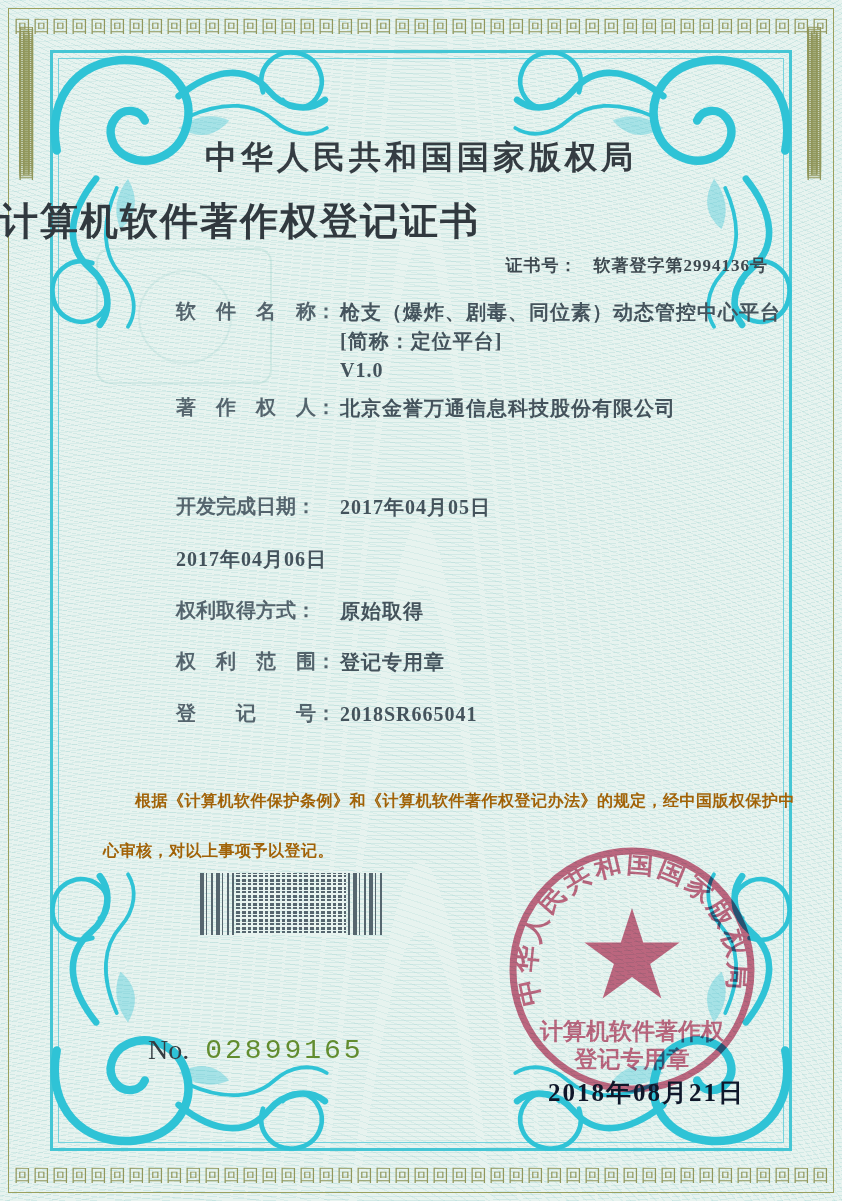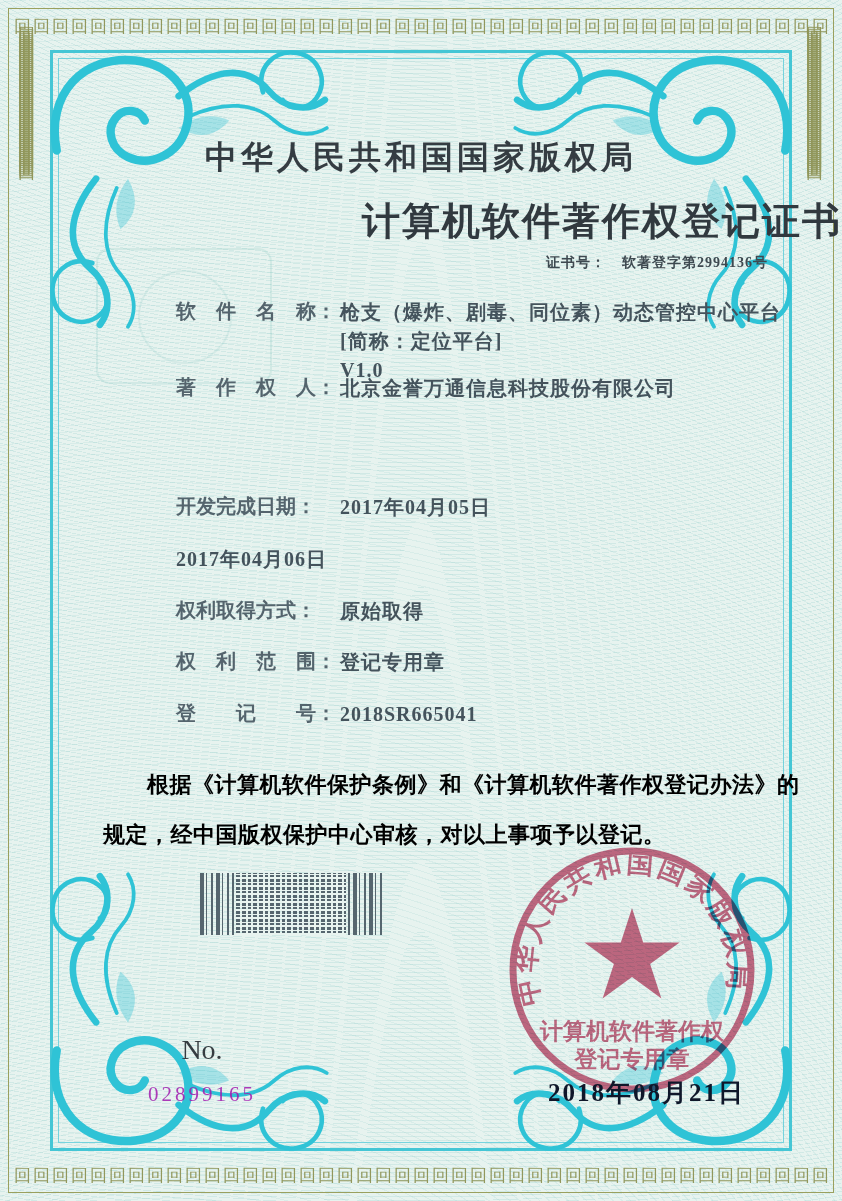--- a/index.html
+++ b/index.html
@@ -44,37 +44,37 @@
   .watermark::after{
     content:"";position:absolute;left:40px;top:20px;width:90px;height:90px;
     border:2px solid rgba(130,195,190,.33);border-radius:50%;
   }
   
   .authority{
     position:absolute;left:0;right:0;top:136px;text-align:center;z-index:3;
     font-size:32px;font-weight:bold;letter-spacing:4px;color:#343c42;
   }
   .cert-title{
-    position:absolute;left:0;right:0;top:196px;text-align:right;z-index:3;
+    position:absolute;left:0;right:0;top:196px;text-align:left;z-index:3;
     font-size:38px;font-weight:bold;letter-spacing:2px;color:#31393f;
   }
   .certno{
     position:absolute;right:74px;top:254px;z-index:3;display:flex;gap:16px;
-    font-size:14px;font-weight:600;color:#3e4950;letter-spacing:1px;
+    font-size:17px;font-weight:600;color:#3e4950;letter-spacing:1px;
   }
   .row{position:absolute;left:140px;display:flex;z-index:3;margin-left:36px;}
   .lab{
     width:164px;flex:0 0 164px;font-size:20px;font-weight:600;
     color:#54646d;letter-spacing:0;
   }
   .val{font-size:20px;color:#44535c;letter-spacing:1px;line-height:29px;font-weight:600;}
   .val > div{min-height:26px;}
   .statement{
-    position:absolute;left:103px;top:760px;width:697px;z-index:3;
-    font-size:22px;line-height:50px;text-indent:2em;color:#000000;
+    position:absolute;left:103px;top:776px;width:697px;z-index:3;
+    font-size:16px;line-height:50px;text-indent:2em;color:#a16207;
     letter-spacing:.5px;font-weight:600;
   }
   
   .barcode{
     position:absolute;left:200px;top:873px;width:186px;height:62px;z-index:3;
     display:flex;
   }
   .bc-bars-l{
     width:34px;height:100%;
     background:repeating-linear-gradient(90deg,#56666f 0 4px,transparent 4px 6px,#56666f 6px 7px,transparent 7px 11px,#56666f 11px 13px,transparent 13px 16px);
@@ -92,26 +92,26 @@
   
   .seal{
     position:absolute;left:505px;top:843px;width:255px;height:255px;z-index:4;
     mix-blend-mode:multiply;opacity:.92;
   }
   .seal-date{
     position:absolute;left:548px;top:1076px;z-index:5;
     font-size:25px;font-weight:bold;color:#0f172a;letter-spacing:2px;
   }
   .serial{
-    position:absolute;left:148px;top:1034px;z-index:3;display:flex;gap:16px;align-items:center;flex-direction:column;
+    position:absolute;left:148px;top:1034px;z-index:3;display:flex;gap:16px;align-items:flex-end;
   }
   .serial .prefix{font-size:28px;color:#353c41;}
   .serial .num{
-    font-family:Liberation Serif, serif;
-    font-size:21px;color:#a21caf;letter-spacing:3px;opacity:.85;
+    font-family:Liberation Mono, monospace;
+    font-size:28px;color:#4d7c0f;letter-spacing:3px;opacity:.85;
   }
 </style>
 </head>
 <body>
 
 <div class="waves"></div>
 <div class="outer-line"></div>
 
 <div class="greek h ht">回回回回回回回回回回回回回回回回回回回回回回回回回回回回回回回回回回回回回回回回回回回回回回回回回回回回回回回回回回回回回回回回回回回回回回</div>
 <div class="greek h hb">回回回回回回回回回回回回回回回回回回回回回回回回回回回回回回回回回回回回回回回回回回回回回回回回回回回回回回回回回回回回回回回回回回回回回回</div>
@@ -166,21 +166,21 @@
 
 <div class="row" style="top:298px">
   <div class="lab">软　件　名　称：</div>
   <div class="val">
     <div>枪支（爆炸、剧毒、同位素）动态管控中心平台</div>
     <div>[简称：定位平台]</div>
     <div>V1.0</div>
   </div>
 </div>
 
-<div class="row" style="top:374px">
+<div class="row" style="top:394px">
   <div class="lab">著　作　权　人：</div>
   <div class="val">
       <div>北京金誉万通信息科技股份有限公司</div>
     </div>
 </div>
 
 <div class="row" style="top:493px">
   <div class="lab">开发完成日期：</div>
   <div class="val">
       <div>2017年04月05日</div>

